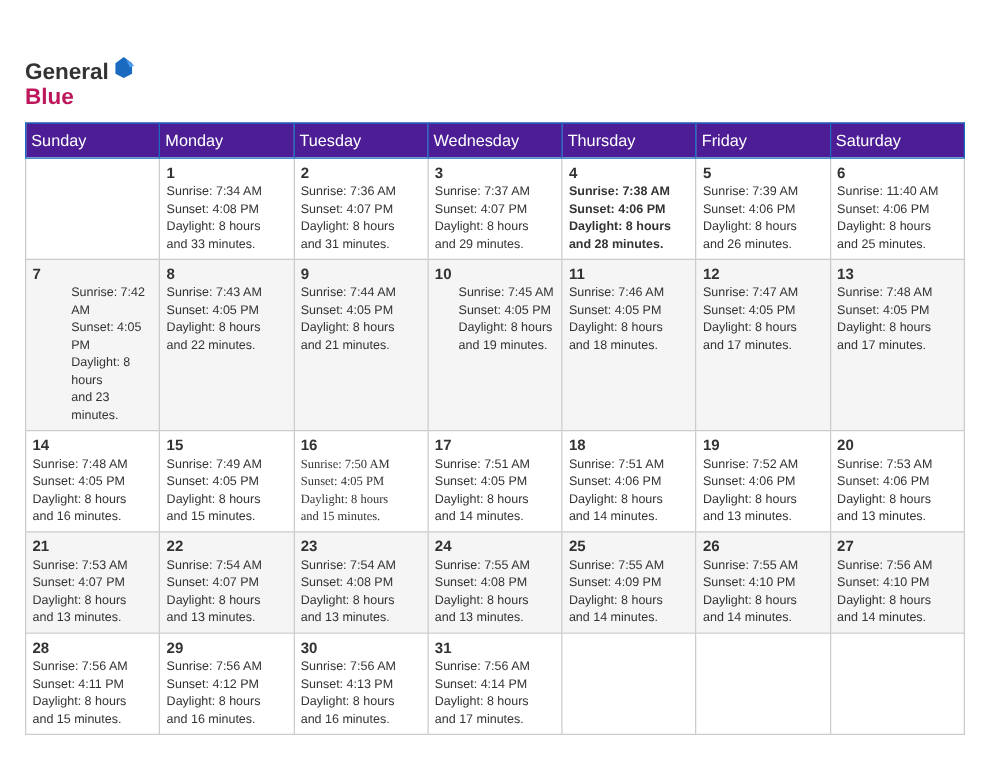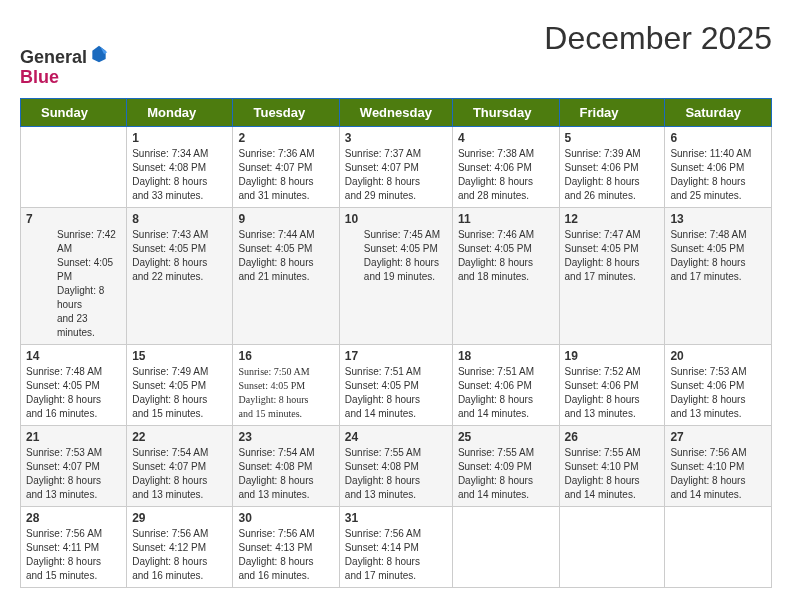--- a/index.html
+++ b/index.html
@@ -51,25 +51,25 @@
     }
     .subtitle {
       font-size: 14px;
       color: #555;
     }
     .calendar {
       width: 100%;
       border-collapse: collapse;
     }
     .calendar th {
-      background: #4d7c0f;
+      background: #4c1d95;
       color: #fff;
       font-size: 13px;
-      font-weight: bold;
-      padding: 6px 20px;
+      font-weight: normal;
+      padding: 6px 4px;
       text-align: left;
       border: 1px solid #1a6abf;
     }
     .calendar td {
       vertical-align: top;
       border: 1px solid #ccc;
       padding: 4px 5px;
       width: 107px;
       min-height: 80px;
       font-size: 10.5px;
@@ -104,21 +104,20 @@
         <span class="logo-general">General</span>
         <span class="logo-blue">Blue</span>
       </div>
       <svg class="logo-icon" viewBox="0 0 24 24">
         <path d="M12 2 L20 8 L20 18 L12 22 L4 18 L4 8 Z" fill="#1a6abf"></path>
         <path d="M14 4 L22 10 L18 12 Z" fill="#4a9aef"></path>
       </svg>
     </div>
   </div>
   <div class="title-block">
-    <div class="month-title">December 2025</div>
   </div>
 </div>
 
 <table class="calendar">
   <thead>
     <tr>
     <th>Sunday</th>
         <th>Monday</th>
         <th>Tuesday</th>
         <th>Wednesday</th>
@@ -146,21 +145,21 @@
         </td>
         <td>
           <span class="day-num">3</span>
           <div class="day-info" style="white-space: pre-line;">Sunrise: 7:37 AM
 Sunset: 4:07 PM
 Daylight: 8 hours
 and 29 minutes.</div>
         </td>
         <td>
           <span class="day-num">4</span>
-          <div class="day-info" style="white-space: pre-line;">Sunrise: 7:38 AM
+          <div class="day-info" style="white-space: pre-line; font-weight: bold;">Sunrise: 7:38 AM
 Sunset: 4:06 PM
 Daylight: 8 hours
 and 28 minutes.</div>
         </td>
         <td>
           <span class="day-num">5</span>
           <div class="day-info" style="white-space: pre-line;">Sunrise: 7:39 AM
 Sunset: 4:06 PM
 Daylight: 8 hours
 and 26 minutes.</div>

